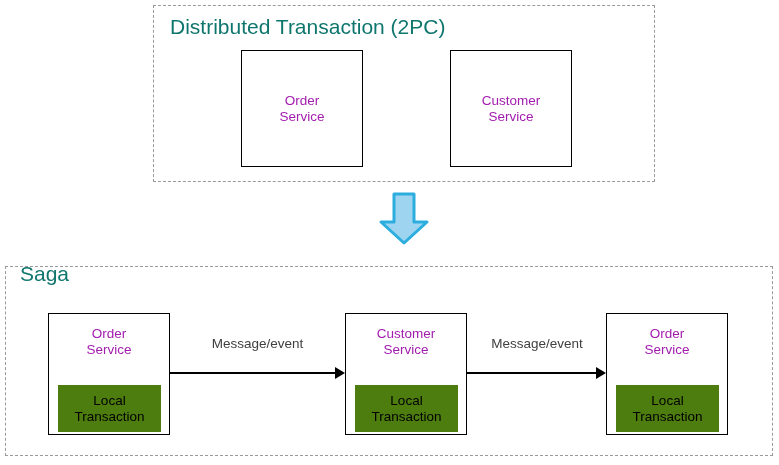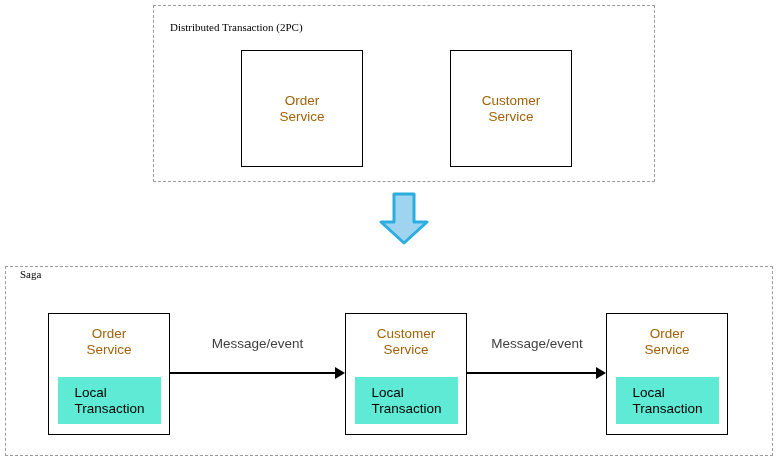--- a/index.html
+++ b/index.html
@@ -21,56 +21,56 @@
 
   
   .group-box {
     position: absolute;
     box-sizing: border-box;
     border: 1px dashed #9a9a9a;
     background: transparent;
   }
   .group-title {
     position: absolute;
-    font-size: 11px;
+    font-size: 21px;
     line-height: 20px;
-    color: #000000;
+    color: #0f766e;
     white-space: nowrap;
-    font-family: Liberation Serif, serif;
   }
 
   
   .service-box {
     position: absolute;
     box-sizing: border-box;
     border: 1.6px solid #000000;
     background: #ffffff;
   }
   .service-label {
     position: absolute;
     left: 0;
     right: 0;
     text-align: center;
     font-size: 13.5px;
     line-height: 16px;
-    color: #a16207;
+    color: #a21caf;
     white-space: pre-line;
   }
   .local-txn {
     position: absolute;
     box-sizing: border-box;
-    background: #5eead4;
+    background: #4d7c0f;
     display: flex;
     align-items: center;
     justify-content: center;
-    text-align: left;
+    text-align: center;
     font-size: 13.5px;
     line-height: 16px;
     color: #000000;
     white-space: pre-line;
+    margin-top: 8px;
   }
 
   
   .connector {
     position: absolute;
     height: 14px;
     pointer-events: none;
   }
   .connector .shaft {
     position: absolute;

